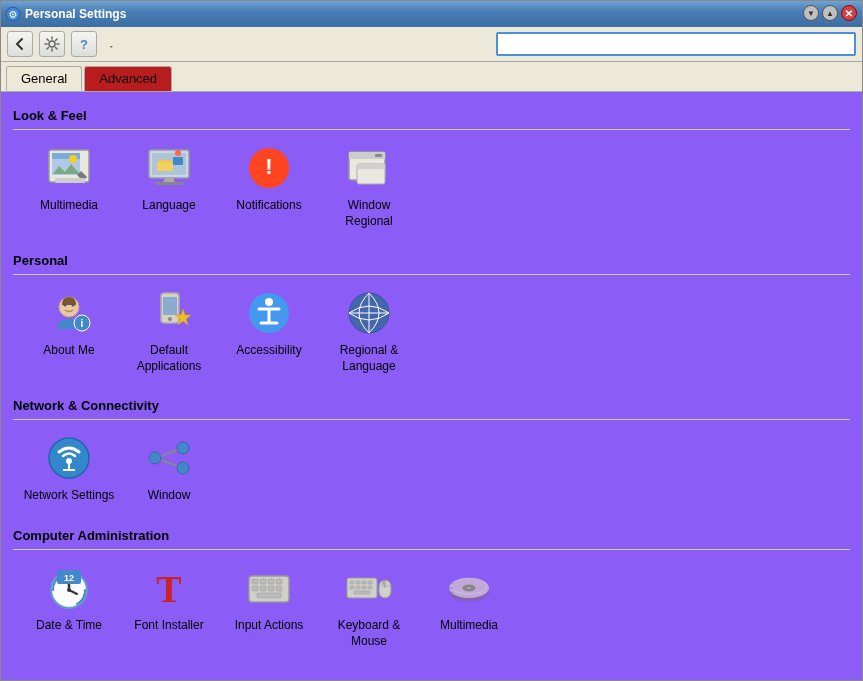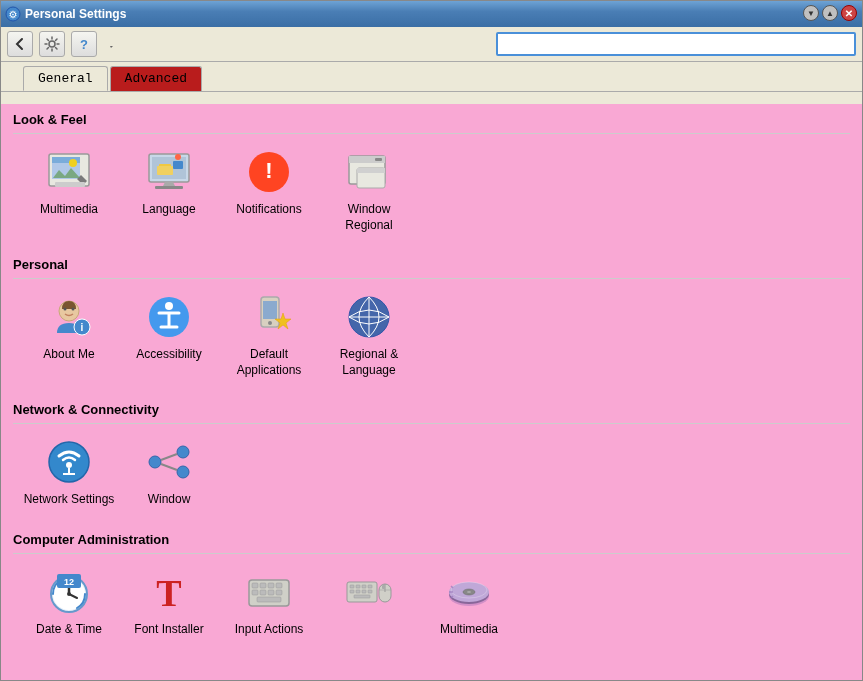--- a/index.html
+++ b/index.html
@@ -82,23 +82,22 @@
       border-radius: 2px;
       background: white;
       padding: 0 4px;
       font-size: 12px;
       outline: none;
     }
 
     .tabs {
       background: #ece9d8;
       display: flex;
-      padding: 4px 22px 0;
+      padding: 4px 5px 0;
       border-bottom: 1px solid #aaa;
-      font-family: Liberation Mono, monospace;
     }
 
     .tab {
       padding: 4px 14px;
       border: 1px solid #aaa;
       border-bottom: none;
       background: #b91c1c;
       cursor: pointer;
       font-size: 13px;
       border-radius: 3px 3px 0 0;
@@ -107,24 +106,23 @@
 
     .tab.active {
       background: #ece9d8;
       border-bottom: 1px solid #ece9d8;
       font-weight: normal;
       z-index: 1;
     }
 
     .content {
       flex: 1;
-      background: #f9a8d4;
+      background: #8b5cf6;
       overflow-y: auto;
-      padding: 0 12px;
-      margin-top: 12px;
+      padding: 8px 12px;
     }
 
     .section-title {
       font-weight: bold;
       font-size: 13px;
       margin: 8px 0 6px;
       color: #000;
     }
 
     .section-divider {
@@ -304,40 +302,40 @@
             <circle cx="37" cy="34" r="8" fill="#4488cc" stroke="white" stroke-width="1"></circle>
             <text x="37" y="38" text-anchor="middle" font-size="10" fill="white" font-weight="bold">i</text>
           </svg>
         </div>
         <span class="icon-label">About Me</span>
       </div>
 
       <div class="icon-item">
         <div class="icon-img">
           <svg width="48" height="48" viewBox="0 0 48 48">
+
+            <rect x="16" y="4" width="18" height="30" rx="3" fill="#d8d0c0" stroke="#aaa" stroke-width="1.5"></rect>
+            <rect x="18" y="8" width="14" height="18" fill="#8aaace"></rect>
+            <circle cx="25" cy="30" r="2" fill="#888"></circle>
+
+            <polygon points="38,20 40,26 46,26 41,30 43,36 38,32 33,36 35,30 30,26 36,26" fill="#f0c020" stroke="#e0a000" stroke-width="0.5"></polygon>
+          </svg>
+        </div>
+        <span class="icon-label">Default Applications</span>
+      </div>
+
+      <div class="icon-item">
+        <div class="icon-img">
+          <svg width="48" height="48" viewBox="0 0 48 48">
             <circle cx="24" cy="24" r="20" fill="#4499ee"></circle>
             <circle cx="24" cy="13" r="4" fill="white"></circle>
             <path d="M14 20 L34 20 M24 20 L24 34 M16 34 L24 34 M24 34 L32 34" stroke="white" stroke-width="3" stroke-linecap="round"></path>
           </svg>
         </div>
         <span class="icon-label">Accessibility</span>
-      </div>
-
-      <div class="icon-item">
-        <div class="icon-img">
-          <svg width="48" height="48" viewBox="0 0 48 48">
-
-            <rect x="16" y="4" width="18" height="30" rx="3" fill="#d8d0c0" stroke="#aaa" stroke-width="1.5"></rect>
-            <rect x="18" y="8" width="14" height="18" fill="#8aaace"></rect>
-            <circle cx="25" cy="30" r="2" fill="#888"></circle>
-
-            <polygon points="38,20 40,26 46,26 41,30 43,36 38,32 33,36 35,30 30,26 36,26" fill="#f0c020" stroke="#e0a000" stroke-width="0.5"></polygon>
-          </svg>
-        </div>
-        <span class="icon-label">Default Applications</span>
       </div>
 
       <div class="icon-item">
         <div class="icon-img">
           <svg width="48" height="48" viewBox="0 0 48 48">
             <circle cx="24" cy="24" r="20" fill="#4466aa" stroke="#3355aa" stroke-width="1"></circle>
 
             <path d="M4 24 Q24 10 44 24" stroke="white" stroke-width="1" fill="none"></path>
             <path d="M4 24 Q24 38 44 24" stroke="white" stroke-width="1" fill="none"></path>
             <path d="M24 4 Q14 14 14 24 Q14 34 24 44" stroke="white" stroke-width="1" fill="none"></path>
@@ -454,20 +452,21 @@
             <rect x="17" y="22" width="4" height="3" rx="0.5" fill="#bbb" stroke="#999" stroke-width="0.5"></rect>
             <rect x="23" y="22" width="4" height="3" rx="0.5" fill="#bbb" stroke="#999" stroke-width="0.5"></rect>
             <rect x="9" y="27" width="16" height="3" rx="0.5" fill="#bbb" stroke="#999" stroke-width="0.5"></rect>
 
             <rect x="34" y="16" width="12" height="18" rx="6" fill="#d0d0c8" stroke="#999" stroke-width="1"></rect>
             <line x1="40" y1="16" x2="40" y2="24" stroke="#999" stroke-width="1"></line>
             <line x1="34" y1="22" x2="46" y2="22" stroke="#999" stroke-width="0.5"></line>
             <rect x="37" y="17" width="3" height="4" rx="1" fill="#aaa"></rect>
           </svg>
         </div>
+        <span class="icon-label">Keyboard &amp; Mouse</span>
       </div>
 
       <div class="icon-item">
         <div class="icon-img">
           <svg width="48" height="48" viewBox="0 0 48 48">
 
             <ellipse cx="24" cy="28" rx="20" ry="10" fill="#7755aa" opacity="0.3"></ellipse>
             <ellipse cx="24" cy="26" rx="20" ry="10" fill="#886699"></ellipse>
             <ellipse cx="24" cy="24" rx="20" ry="10" fill="#c0a8d8"></ellipse>
 

